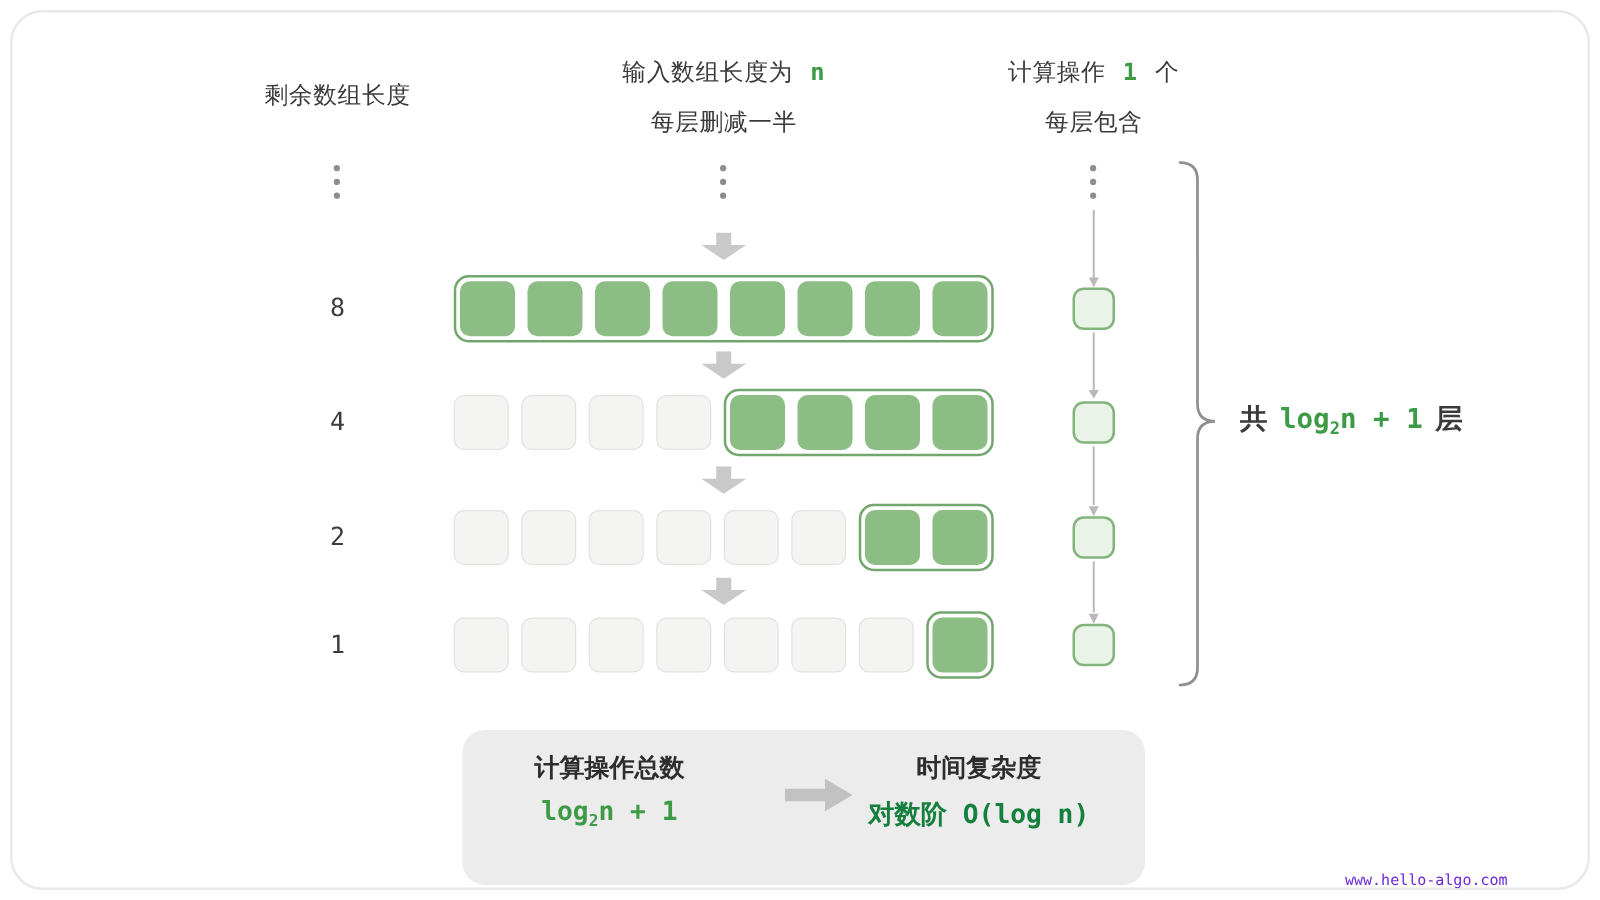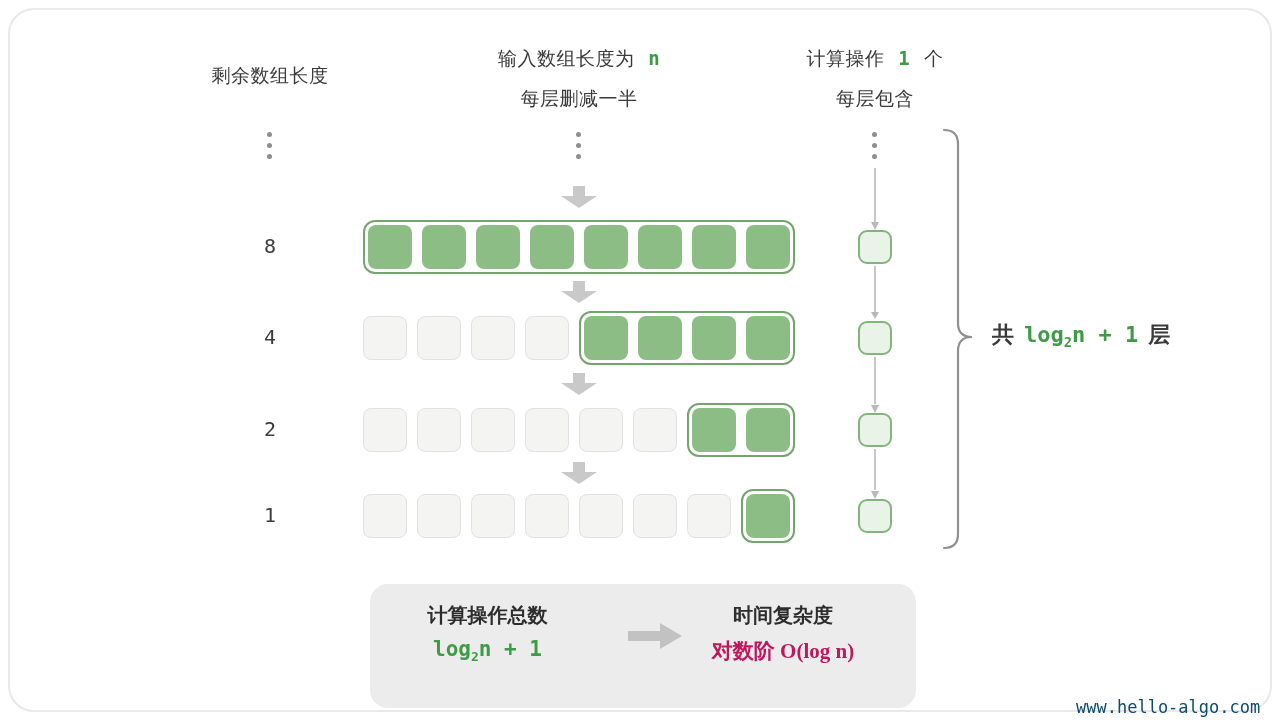--- a/index.html
+++ b/index.html
@@ -28,23 +28,23 @@
 
   .brace-label { position:absolute; display:flex; align-items:baseline; gap:10px; font-size:22px; font-weight:600; color:#3A3A3A; white-space:nowrap; }
   .brace-label .codegreen { font-size:22px; }
   sub { font-size:.62em; }
 
   .summary { position:absolute; left:370px; top:584px; width:546px; height:124px; background:#ECECEC; border-radius:18px; }
   .sumblock { position:absolute; text-align:center; }
   .sumtitle { font-size:20px; font-weight:700; color:#2D2D2D; line-height:26px; }
   .sumformula { margin-top:9px; font-family:"DejaVu Sans Mono",monospace; font-size:21px; font-weight:700; white-space:nowrap; }
   .sumformula.green { color:#3E9B45; }
-  .sumformula.teal { color:#be185d;font-family:Liberation Serif, serif; }
+  .sumformula.teal { color:#15803d; }
 
-  .watermark { position:absolute; left:1076px; top:697px; font-family:"DejaVu Sans Mono",monospace; font-size:17px; color:#0c4a6e; }
+  .watermark { position:absolute; left:1076px; top:697px; font-family:"DejaVu Sans Mono",monospace; font-size:12px; color:#6d28d9; }
 </style>
 </head>
 <body>
 
 <div class="stage">
   <div class="card"></div>
 
   <div class="hdr" style="left:420px; top:38px; width:318px;">
     <div class="line">
       <span>输入数组长度为</span>

